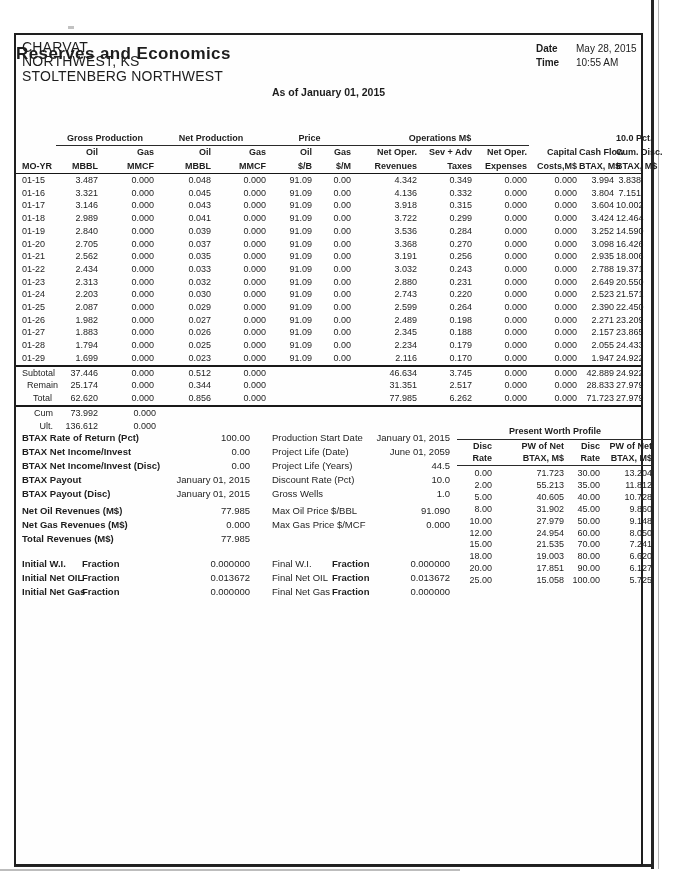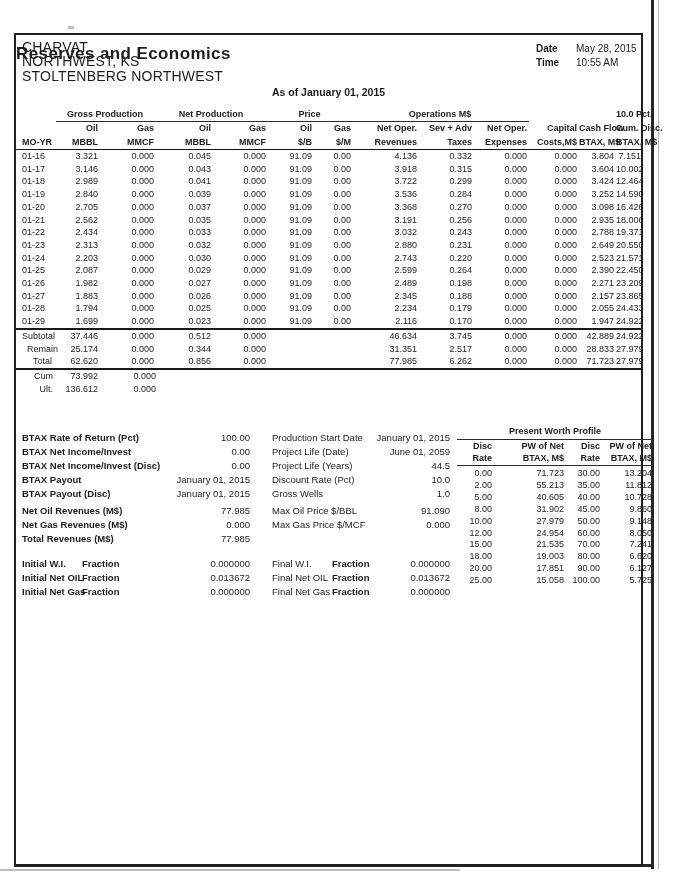--- a/index.html
+++ b/index.html
@@ -22,21 +22,21 @@
   }
 
   
   .client{position:absolute;left:6px;top:5px;font-size:14px;line-height:14.3px;letter-spacing:.2px;}
   .title{position:absolute;left:0;top:9px;width:100%;font-size:17px;font-weight:bold;letter-spacing:.4px;}
   .asof{position:absolute;left:0;top:51px;width:100%;text-align:center;font-size:10.5px;font-weight:bold;}
   .dtrow{position:absolute;font-size:10px;}
   .dtrow .lbl{font-weight:bold;display:inline-block;width:40px;}
 
   
-  table.econ{position:absolute;left:0;top:72px;width:625px;border-collapse:collapse;table-layout:fixed;font-size:9px;}
+  table.econ{position:absolute;left:0;top:96px;width:625px;border-collapse:collapse;table-layout:fixed;font-size:9px;}
   table.econ th,table.econ td{
     padding:0 2px 0 0;text-align:right;white-space:nowrap;overflow:visible;
     font-weight:normal;line-height:12.7px;height:12.7px;
   }
   table.econ th:first-child,table.econ td:first-child{text-align:left;padding-left:6px;}
   table.econ thead tr.grp th{font-weight:bold;text-align:center;height:14px;line-height:13px;}
   table.econ thead tr.grp th.g{border-bottom:1px solid #2a2a2a;}
   table.econ thead tr.grp th.pct{text-align:right;padding-right:0;margin-left:36px;}
   table.econ thead tr.h1 th,table.econ thead tr.h2 th{font-weight:bold;height:13px;line-height:12.5px;}
   table.econ thead tr.h2 th{border-bottom:1.5px solid #161616;height:14px;}
@@ -154,20 +154,35 @@
         <th>Revenues</th>
         <th>Taxes</th>
         <th>Expenses</th>
         <th>Costs,M$</th>
         <th>BTAX, M$</th>
         <th>BTAX, M$</th>
       </tr>
     </thead>
     <tbody>
         <tr>
+          <td>01-15</td>
+          <td>3.487</td>
+          <td>0.000</td>
+          <td>0.048</td>
+          <td>0.000</td>
+          <td>91.09</td>
+          <td>0.00</td>
+          <td>4.342</td>
+          <td>0.349</td>
+          <td>0.000</td>
+          <td>0.000</td>
+          <td>3.994</td>
+          <td>3.838</td>
+        </tr>
+        <tr>
           <td>01-16</td>
           <td>3.321</td>
           <td>0.000</td>
           <td>0.045</td>
           <td>0.000</td>
           <td>91.09</td>
           <td>0.00</td>
           <td>4.136</td>
           <td>0.332</td>
           <td>0.000</td>

